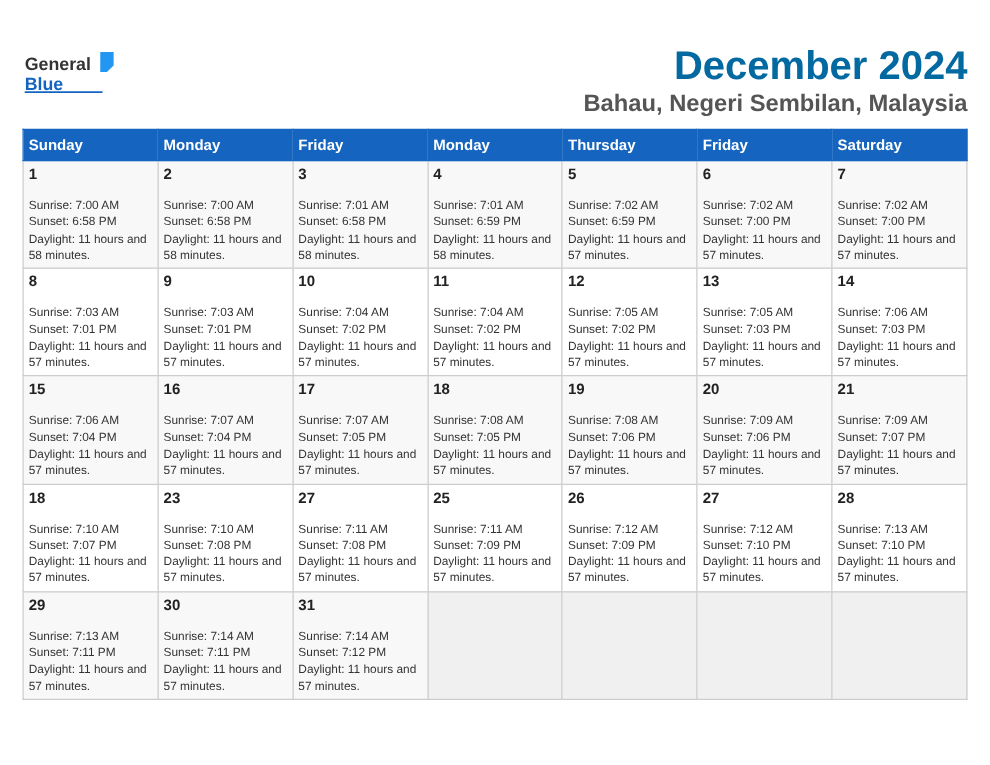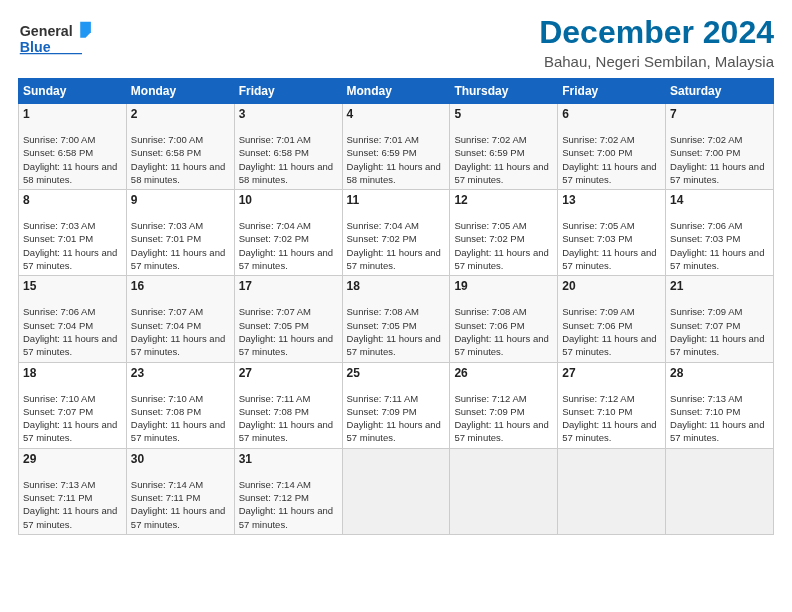--- a/index.html
+++ b/index.html
@@ -6,40 +6,41 @@
     body {
       width: 792px;
       height: 612px;
       font-family: Arial, sans-serif;
       background: #fff;
       overflow: hidden;
     }
     .page {
       width: 792px;
       height: 612px;
-      padding: 14px 18px 10px 18px;
+      padding: 34px 18px 10px 18px;
     }
     .header {
       display: flex;
       justify-content: space-between;
       align-items: flex-start;
       margin-bottom: 8px;
     }
     .title-section {
       text-align: right;
     }
     .main-title {
       font-size: 32px;
       font-weight: bold;
       color: #0369a1;
     }
     .subtitle {
-      font-size: 15px;
+      font-size: 19px;
       color: #555;
       margin-top: 2px;
+      font-weight: bold;
     }
     .calendar {
       width: 100%;
       border-collapse: collapse;
       font-size: 10.5px;
     }
     .calendar thead th {
       background: #1565c0;
       color: #fff;
       padding: 5px 4px;

